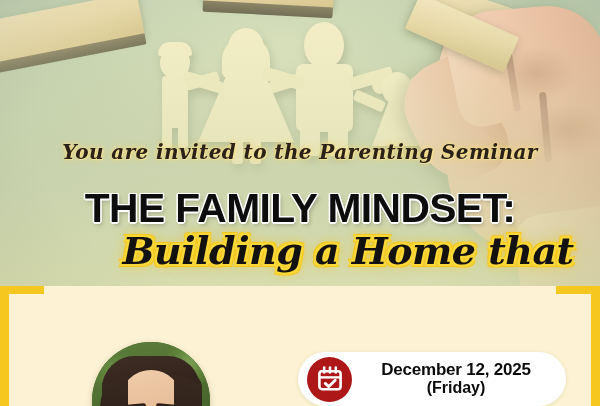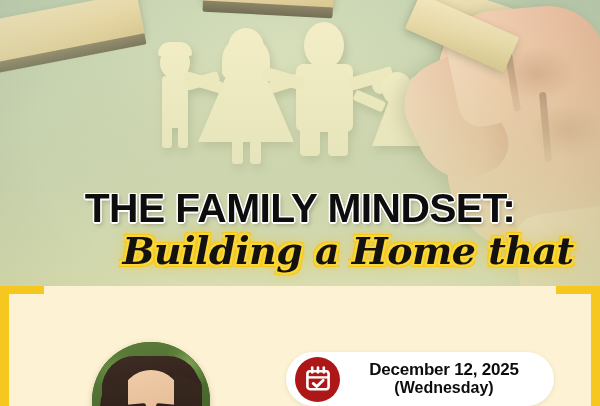--- a/index.html
+++ b/index.html
@@ -289,21 +289,21 @@
   }
   .portrait .brow {
     position:absolute; height:5px; width:21px; border-radius:4px;
     background:#2d201a;
   }
   .portrait .brow-l { left:33px; top:62px; transform:rotate(-5deg); }
   .portrait .brow-r { left:64px; top:62px; transform:rotate(5deg); }
 
   
   .date-pill {
-    position:absolute; left:286px; top:352px; width:268px; height:54px;
+    position:absolute; left:298px; top:352px; width:268px; height:54px;
     background:#ffffff;
     border-radius:28px;
     z-index:30;
     display:flex; align-items:center;
     padding-left:9px;
     box-shadow:0 1px 4px rgba(120,100,40,.16);
   }
   .cal-badge {
     width:45px; height:45px; min-width:45px;
     border-radius:50%;
@@ -395,20 +395,21 @@
     <div class="photo-tint"></div>
     <div class="vignette"></div>
   </div>
 
   <div class="band"></div>
   <div class="band-border-l"></div>
   <div class="band-border-r"></div>
   <div class="band-border-t-l"></div>
   <div class="band-border-t-r"></div>
 
+  <div class="kicker">You are invited to the Parenting Seminar</div>
 
   <div class="headline">THE FAMILY MINDSET:</div>
 
   <div class="subtitle">
     <span class="sub-line">Building a Home that</span>
   </div>
 
   <div class="portrait">
     <div class="foliage"></div>
     <div class="hair-back"></div>
@@ -427,17 +428,17 @@
         <rect x="3.4" y="6.2" width="21.2" height="18.0" rx="2.6" fill="none" stroke="#ffffff" stroke-width="2.6"></rect>
         <line x1="3.4" y1="12.4" x2="24.6" y2="12.4" stroke="#ffffff" stroke-width="2.4"></line>
         <line x1="8.2" y1="2.6" x2="8.2" y2="7.4" stroke="#ffffff" stroke-width="2.6" stroke-linecap="round"></line>
         <line x1="14.0" y1="2.6" x2="14.0" y2="7.4" stroke="#ffffff" stroke-width="2.6" stroke-linecap="round"></line>
         <line x1="19.8" y1="2.6" x2="19.8" y2="7.4" stroke="#ffffff" stroke-width="2.6" stroke-linecap="round"></line>
         <polyline points="9.2,18.4 12.8,21.6 19.2,15.2" fill="none" stroke="#ffffff" stroke-width="2.8" stroke-linecap="round" stroke-linejoin="round"></polyline>
       </svg>
     </div>
     <div class="date-text">
       <span class="date-line1">December 12, 2025</span>
-      <span class="date-line2">(Wednesday)</span>
+      <span class="date-line2">(Friday)</span>
     </div>
   </div>
 
 </div>
 
 </body></html>

